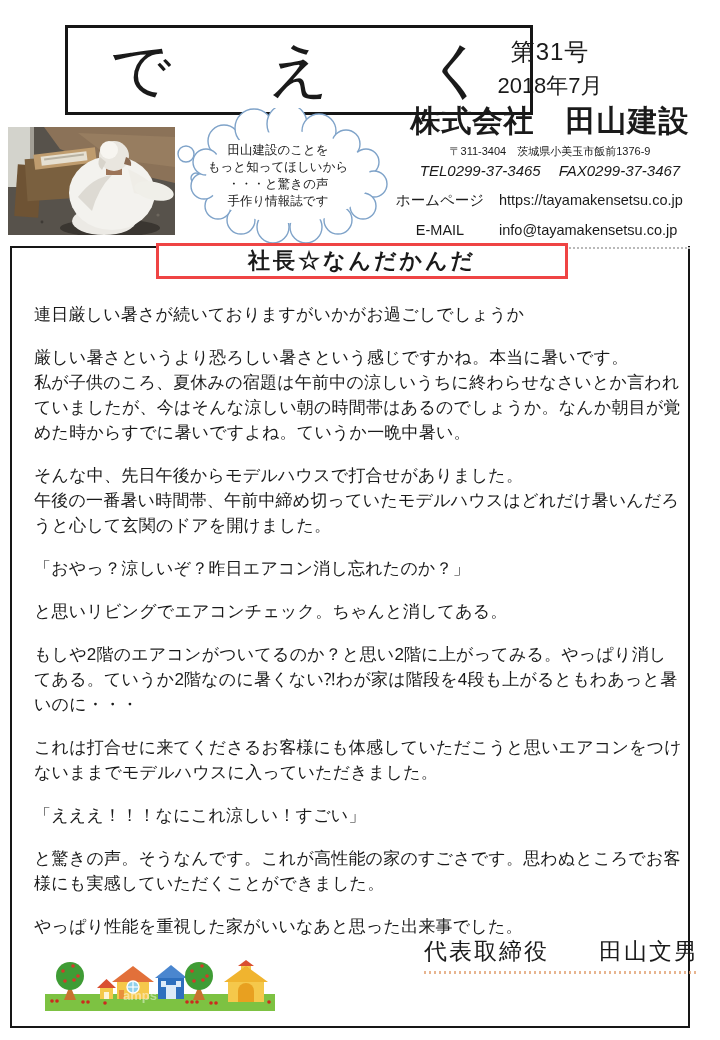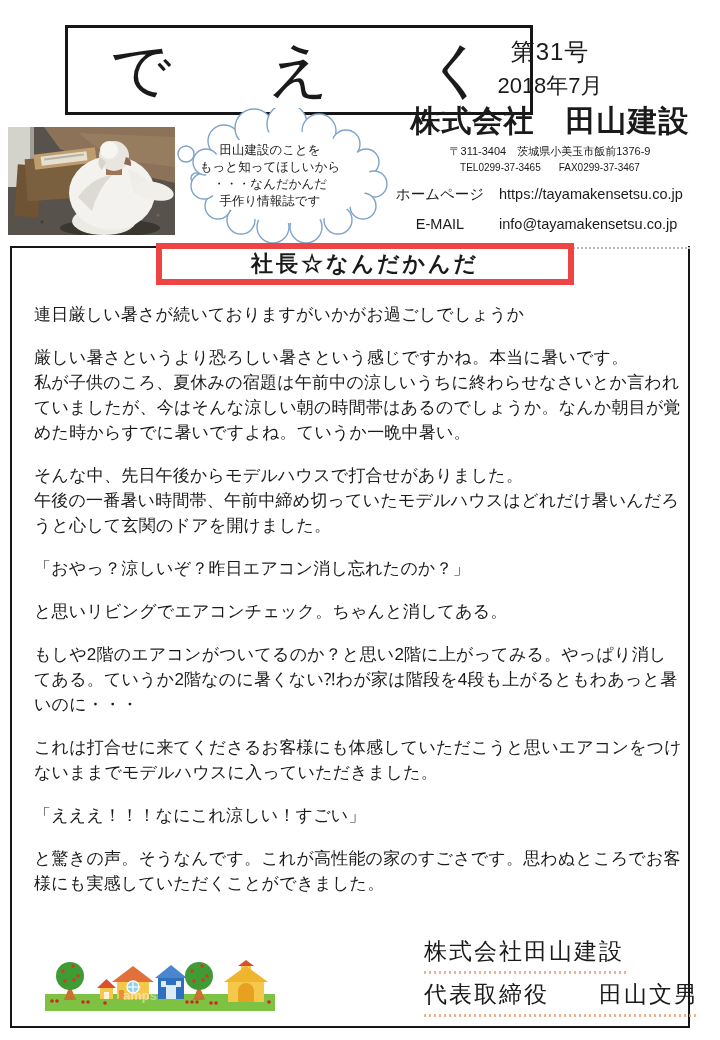--- a/index.html
+++ b/index.html
@@ -13,42 +13,42 @@
     position:absolute;left:65px;top:25px;width:378px;height:84px;
     border:3px solid #161616;display:flex;align-items:center;
     justify-content:space-between;padding:0 42px;box-sizing:content-box;
   }
   .title-letter{font-size:60px;font-weight:500;line-height:1;}
   .issue-block{position:absolute;left:385px;top:36px;width:330px;text-align:center;}
   .issue-no{font-size:24px;font-weight:500;letter-spacing:1px;}
   .issue-date{font-size:22px;font-weight:500;margin-top:3px;}
   .company-name{font-size:30px;font-weight:700;white-space:nowrap;letter-spacing:1px;}
   .addr{font-size:11px;margin-top:2px;white-space:nowrap;font-weight:500;}
-  .telfax{font-size:10px;margin-top:3px;white-space:nowrap;font-weight:500;}
+  .telfax{font-size:15px;margin-top:3px;white-space:nowrap;font-weight:500;font-style:italic;}
   .telfax span{margin:0 9px;}
   .contact-row{display:flex;font-size:14.5px;margin-top:12px;align-items:baseline;font-weight:500;}
   .contact-label{width:110px;text-align:center;flex:none;}
   .contact-value{flex:1;text-align:left;padding-left:4px;}
   
   .photo{position:absolute;left:8px;top:127px;width:167px;height:108px;}
   .cloud{position:absolute;left:174px;top:108px;width:222px;height:136px;}
   .cloud-text{
-    position:absolute;left:184px;top:142px;width:172px;text-align:center;
+    position:absolute;left:192px;top:142px;width:172px;text-align:center;
     font-size:12.5px;line-height:17px;font-weight:500;color:#1c1c1c;
   }
   
   .main-box{
     position:absolute;left:10px;top:246px;width:680px;height:782px;
     border:2px solid #161616;border-top:none;box-sizing:border-box;background:#fff;
   }
   .main-top-left{position:absolute;left:10px;top:246px;width:148px;height:0;border-top:2px solid #161616;}
   .main-top-right{position:absolute;left:562px;top:247px;width:128px;height:0;border-top:2px dotted #b9b9b9;}
   .article-header{
     position:absolute;left:156px;top:243px;width:406px;height:30px;background:#fff;
-    border:6px solid #ef4444;display:flex;align-items:center;justify-content:center;
+    border:3px solid #ef4444;display:flex;align-items:center;justify-content:center;
     font-size:22px;font-weight:700;letter-spacing:3px;z-index:3;
   }
   .article-body{position:absolute;left:34px;top:302px;width:650px;z-index:2;}
   .article-body p{
     margin:0 0 18px 0;font-size:17px;line-height:25px;
     white-space:pre-line;letter-spacing:0.2px;font-weight:500;
   }
   
   .signature{position:absolute;left:424px;top:936px;z-index:2;}
   .sig-line{display:inline-block;margin-bottom:5px;}
@@ -143,21 +143,21 @@
       <circle cx="67" cy="112" r="14"></circle>
       <circle cx="44" cy="98" r="13"></circle>
       <circle cx="30" cy="78" r="13"></circle>
       <circle cx="32" cy="54" r="13"></circle>
     </g>
     <ellipse cx="114" cy="69" rx="82" ry="46" fill="#ffffff"></ellipse>
   </svg>
   <div class="cloud-text">
     <div>田山建設のことを</div>
     <div>もっと知ってほしいから</div>
-    <div>・・・なんだかんだ</div>
+    <div>・・・と驚きの声</div>
     <div>手作り情報誌です</div>
   </div>
 
   <div class="main-box"></div>
   <div class="main-top-left"></div>
   <div class="main-top-right"></div>
 
   <div class="article-header">社長☆なんだかんだ</div>
 
   <div class="article-body">
@@ -165,27 +165,24 @@
     <p>厳しい暑さというより恐ろしい暑さという感じですかね。本当に暑いです。
 私が子供のころ、夏休みの宿題は午前中の涼しいうちに終わらせなさいとか言われていましたが、今はそんな涼しい朝の時間帯はあるのでしょうか。なんか朝目が覚めた時からすでに暑いですよね。ていうか一晩中暑い。</p>
     <p>そんな中、先日午後からモデルハウスで打合せがありました。
 午後の一番暑い時間帯、午前中締め切っていたモデルハウスはどれだけ暑いんだろうと心して玄関のドアを開けました。</p>
     <p>「おやっ？涼しいぞ？昨日エアコン消し忘れたのか？」</p>
     <p>と思いリビングでエアコンチェック。ちゃんと消してある。</p>
     <p>もしや2階のエアコンがついてるのか？と思い2階に上がってみる。やっぱり消してある。ていうか2階なのに暑くない⁈わが家は階段を4段も上がるともわあっと暑いのに・・・</p>
     <p>これは打合せに来てくださるお客様にも体感していただこうと思いエアコンをつけないままでモデルハウスに入っていただきました。</p>
     <p>「えええ！！！なにこれ涼しい！すごい」</p>
     <p>と驚きの声。そうなんです。これが高性能の家のすごさです。思わぬところでお客様にも実感していただくことができました。</p>
+    <p>やっぱり性能を重視した家がいいなあと思った出来事でした。</p>
   </div>
 
   <div class="signature">
-    <span class="sig-line sig-break">
-      <span class="sig-text">株式会社田山建設</span>
-      <span class="squiggle" style="display:block;width:205px;"></span>
-    </span>
     <span class="sig-line sig-break">
       <span class="sig-text">代表取締役　　田山文男</span>
       <span class="squiggle" style="display:block;width:272px;"></span>
     </span>
   </div>
 
   <svg class="houses" viewBox="0 0 230 58">
     <rect x="0" y="36" width="230" height="17" fill="#7dc242"></rect>
 
     <g>

